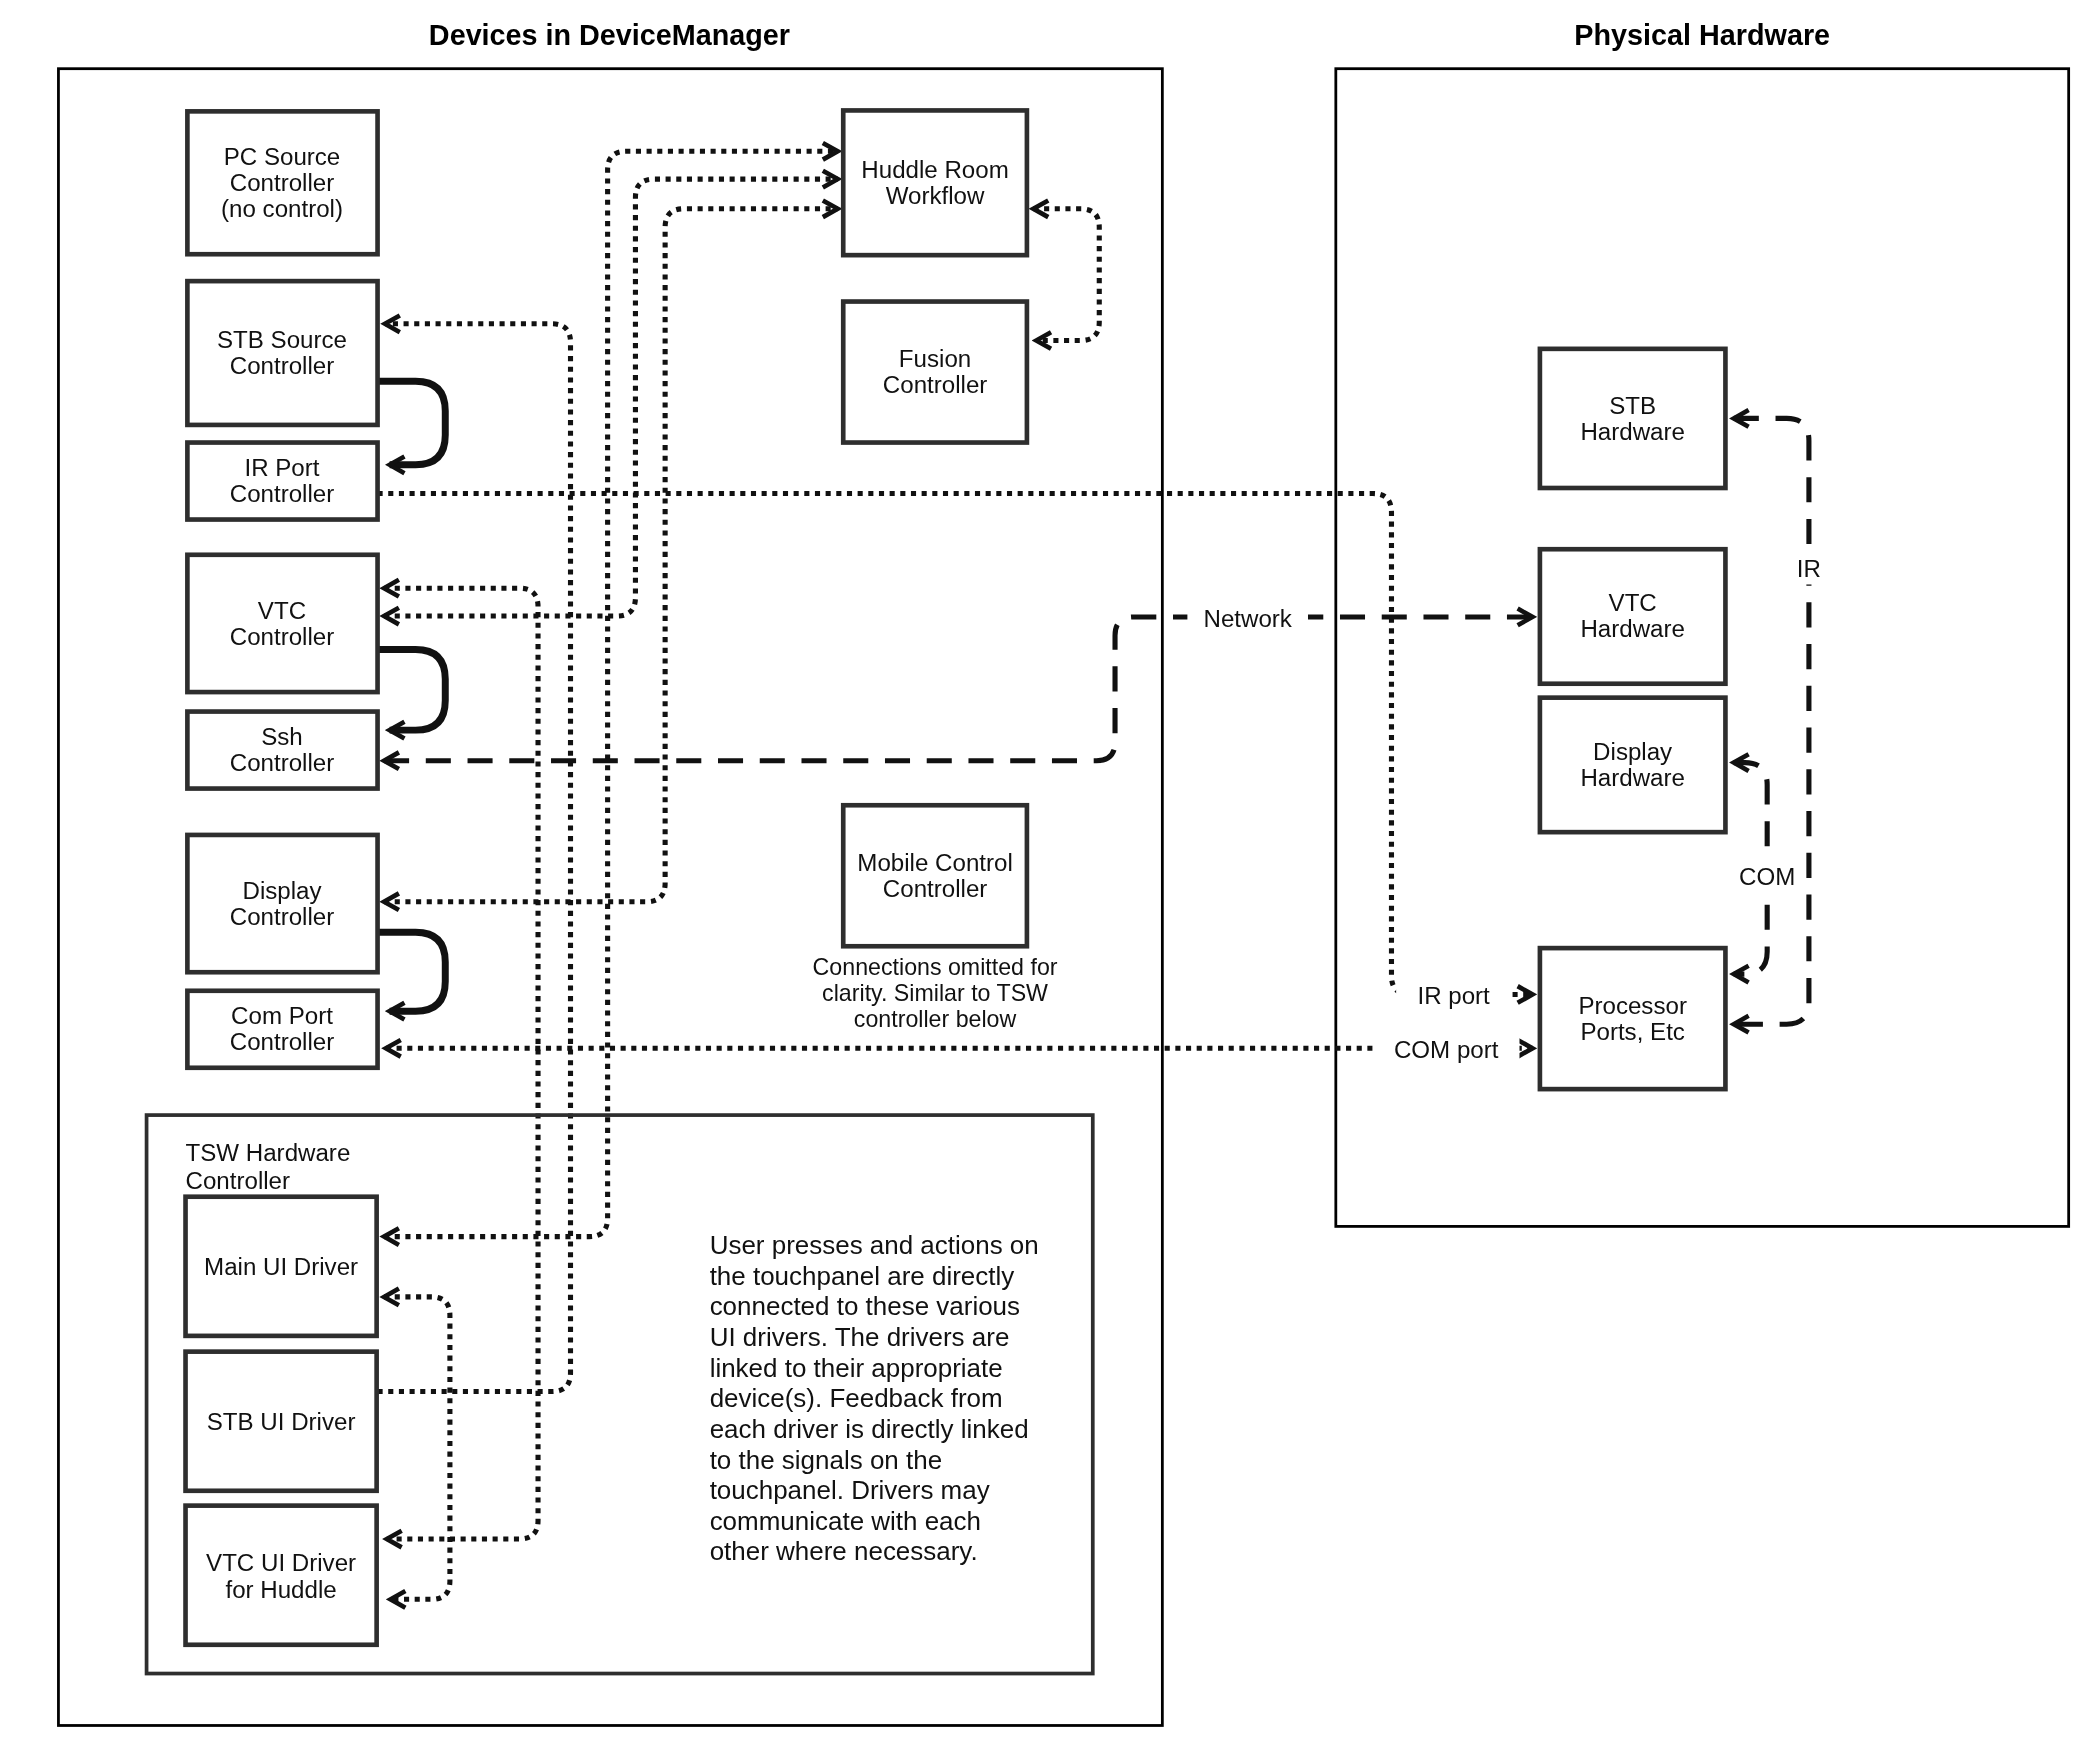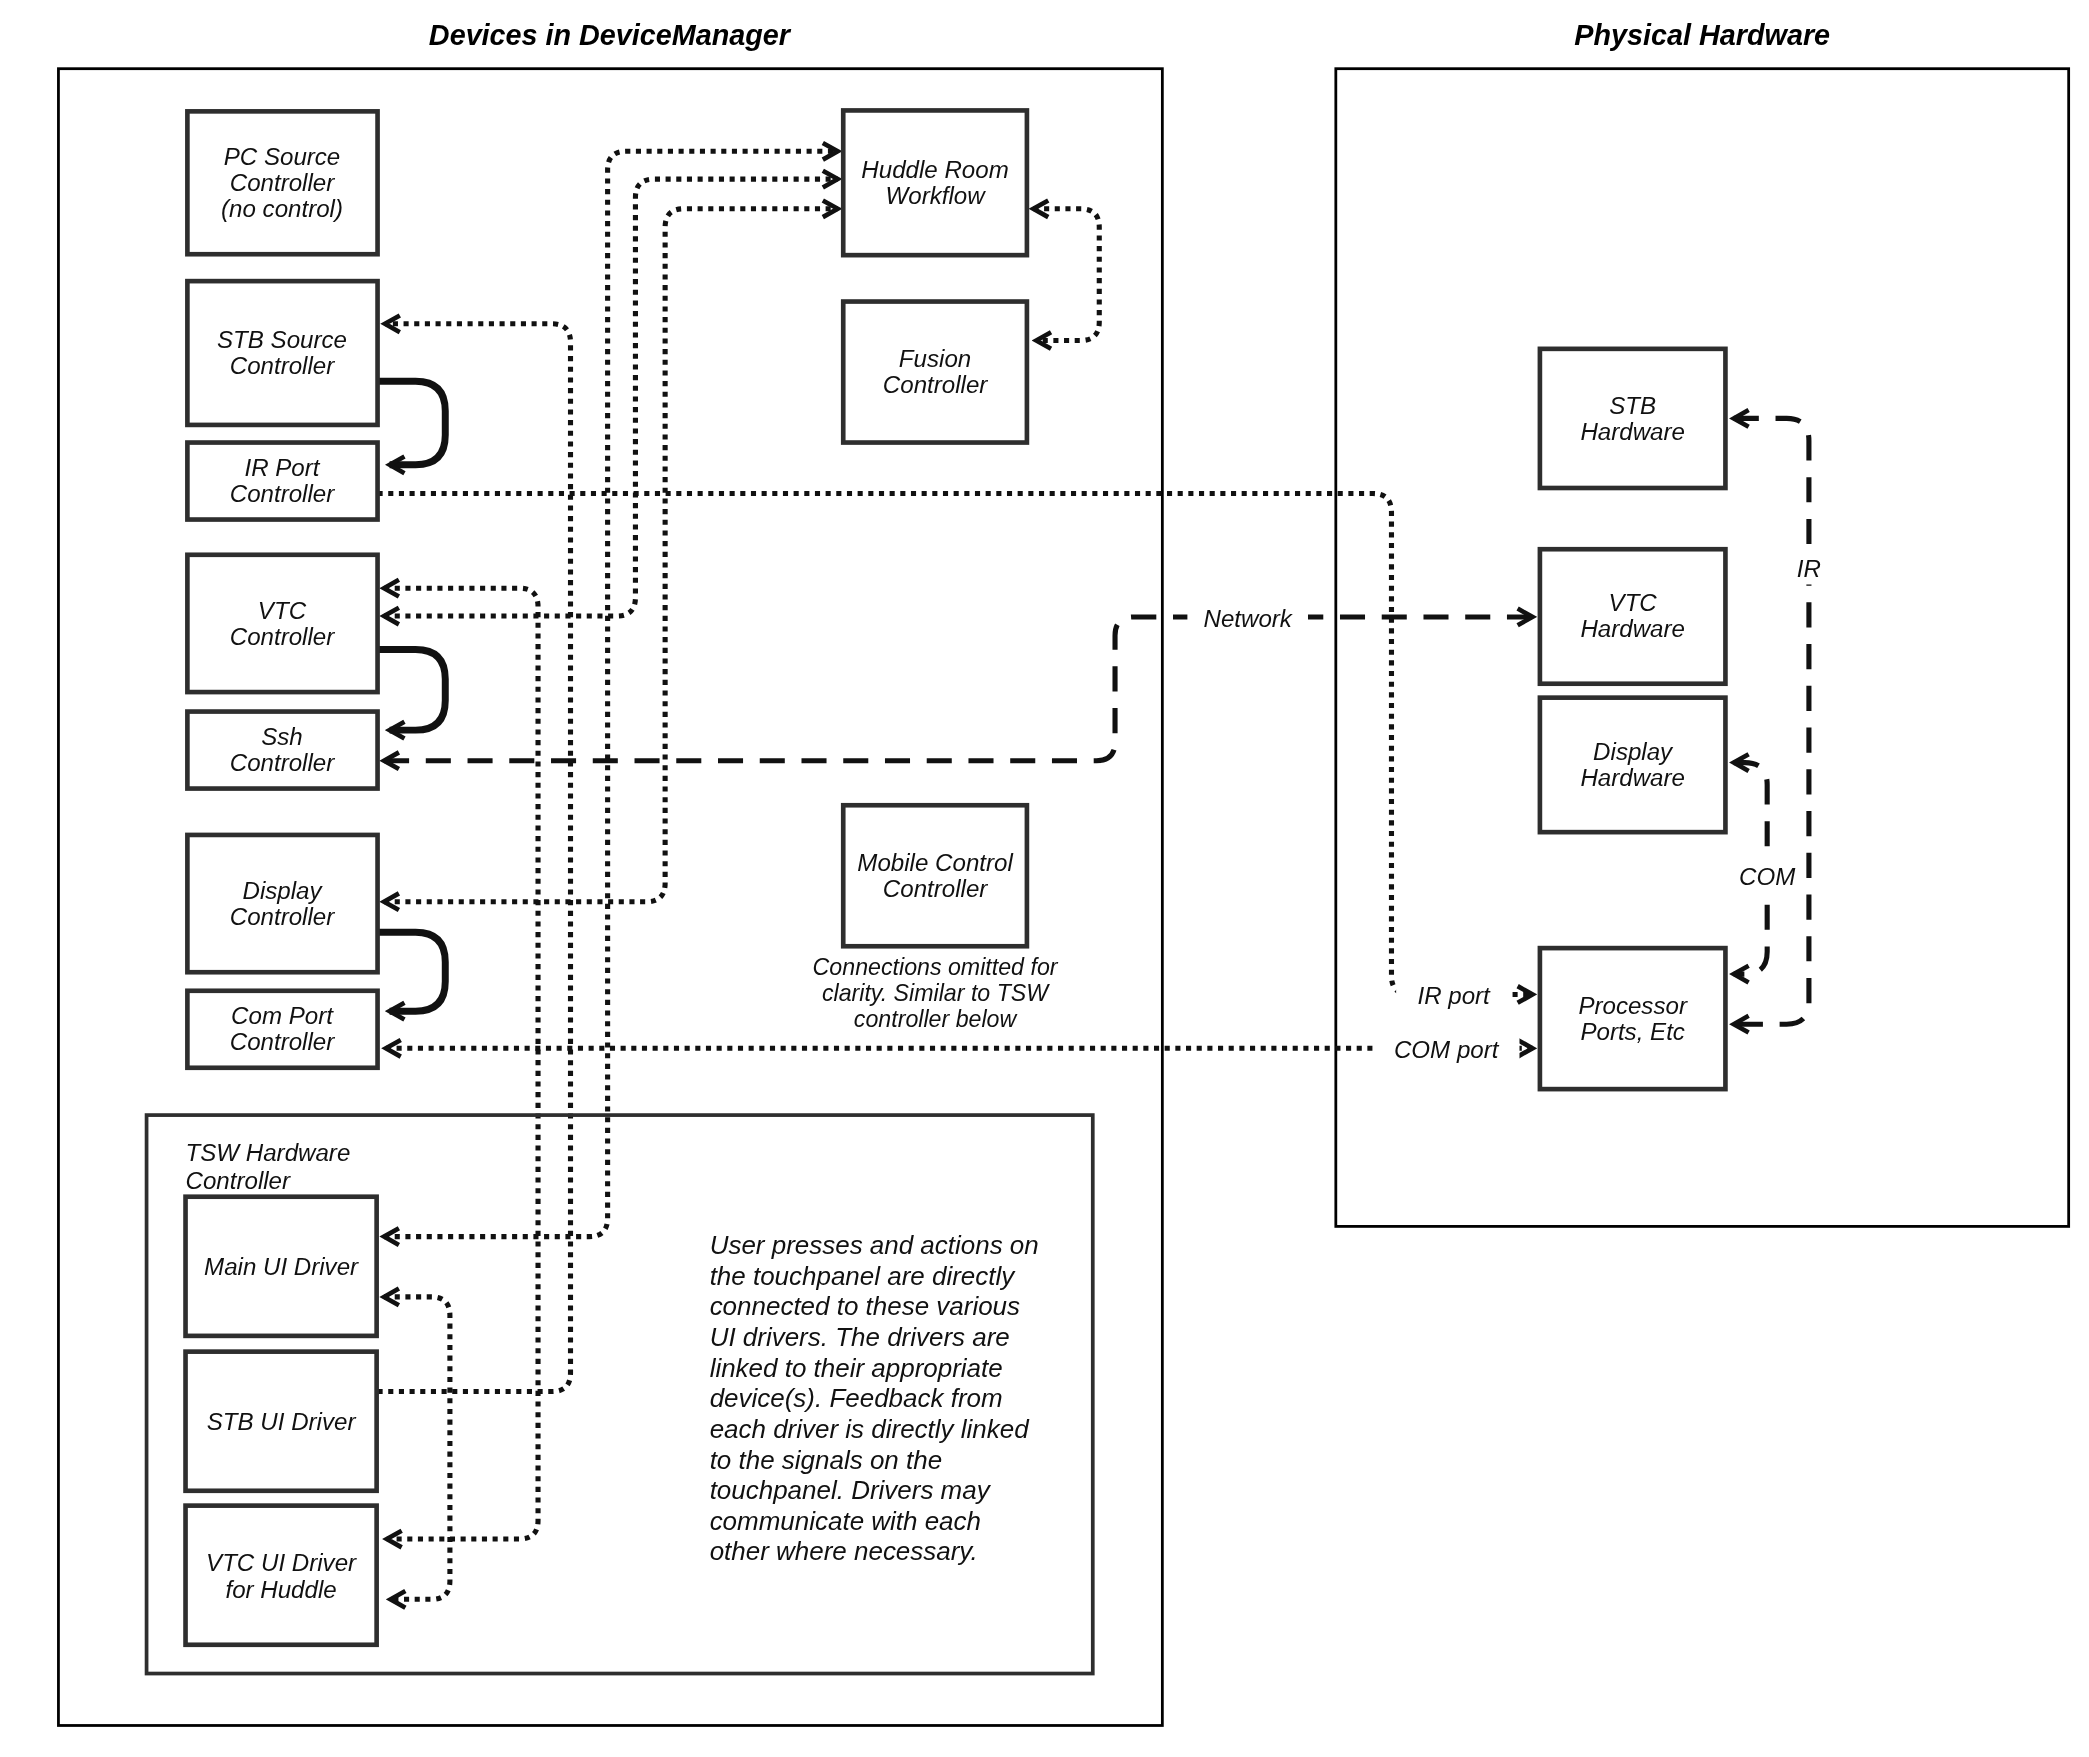--- a/index.html
+++ b/index.html
@@ -1,17 +1,17 @@
 <!DOCTYPE html>
 <html style="font-size:15px"><head>
 <meta charset="utf-8">
 <style>
   html,body{margin:0;padding:0;background:#ffffff;}
   .stage{position:relative;width:2090px;height:1758px;background:#ffffff;
-         font-family:"Liberation Sans",sans-serif;font-style:italic;}
+         font-family:"Liberation Sans",sans-serif;}
   svg{display:block;}
   .container{fill:none;stroke:#000000;stroke-width:3px;}
   .tswbox{fill:none;stroke:#2e2e2e;stroke-width:4px;}
   .node{fill:#ffffff;stroke:#2e2e2e;stroke-width:5px;}
   .dot{fill:none;stroke:#111111;stroke-width:5.5px;stroke-dasharray:5.5 6;}
   .dash{fill:none;stroke:#111111;stroke-width:5.5px;stroke-dasharray:27 18;}
   .solid{fill:none;stroke:#111111;stroke-width:7.5px;}
   .t{font-size:26px;fill:#111111;text-anchor:middle;}
   .tl{font-size:26px;fill:#111111;text-anchor:start;}
   .note{font-size:28px;fill:#111111;text-anchor:start;}

